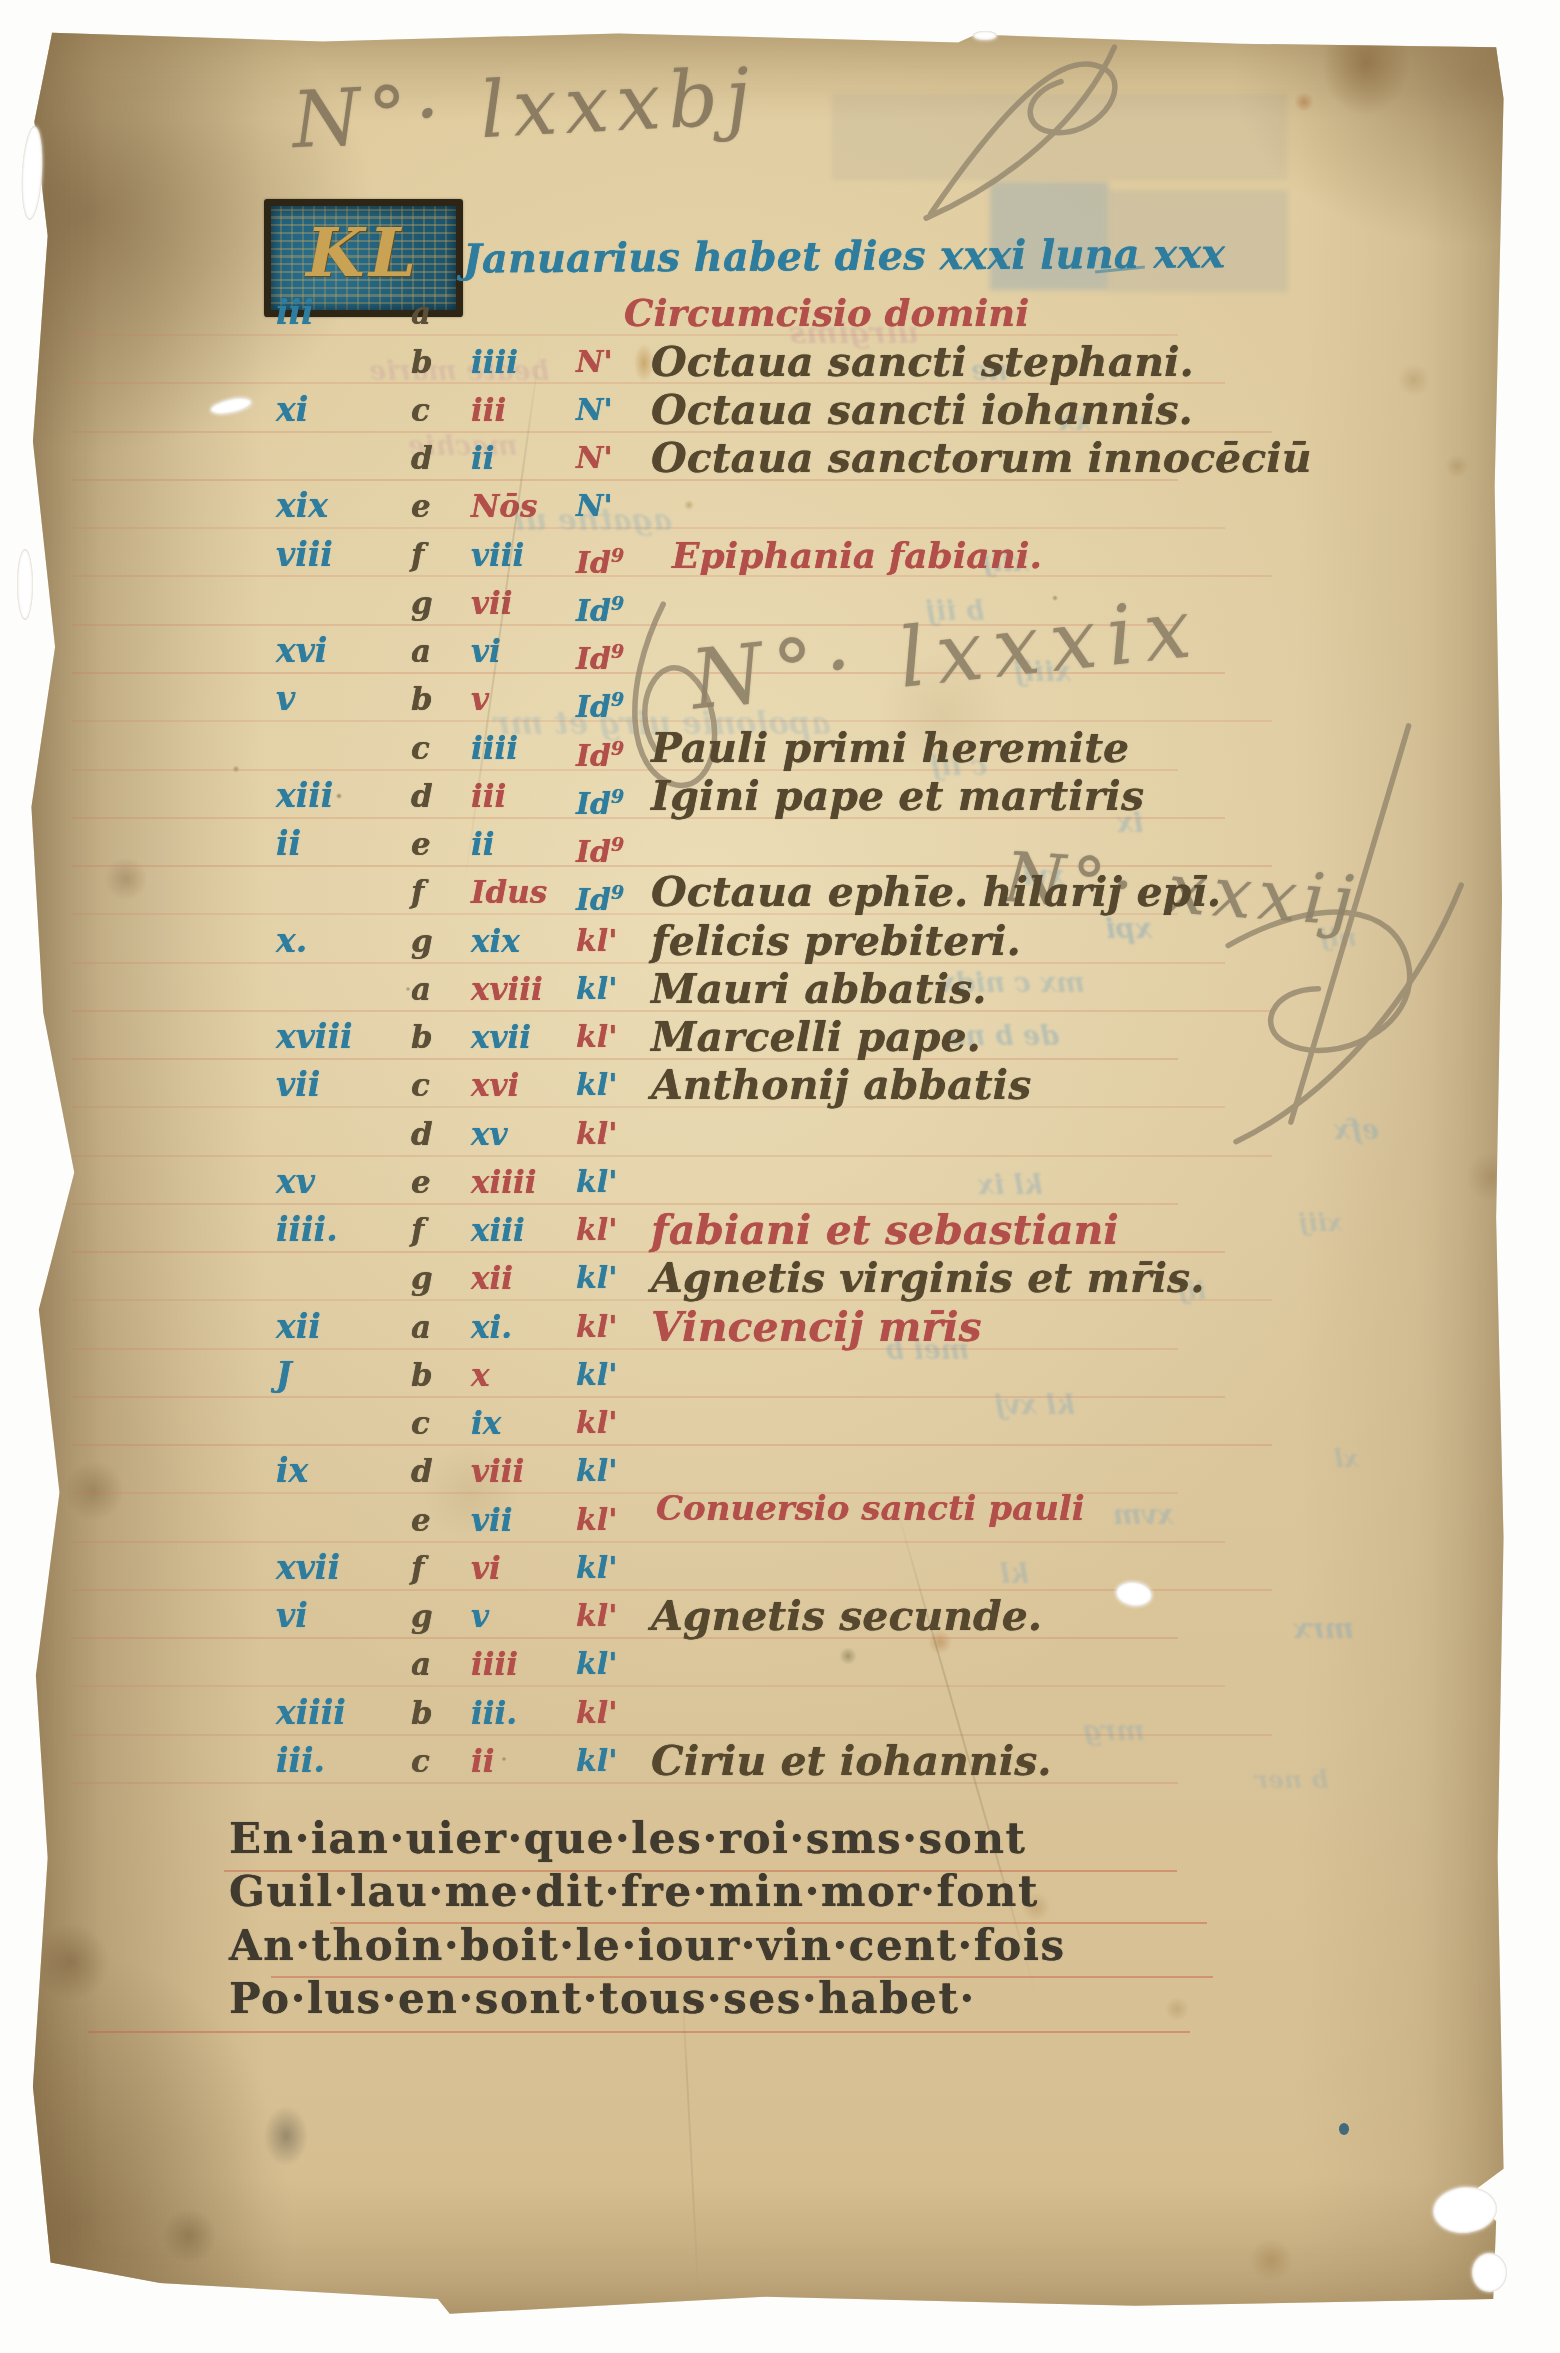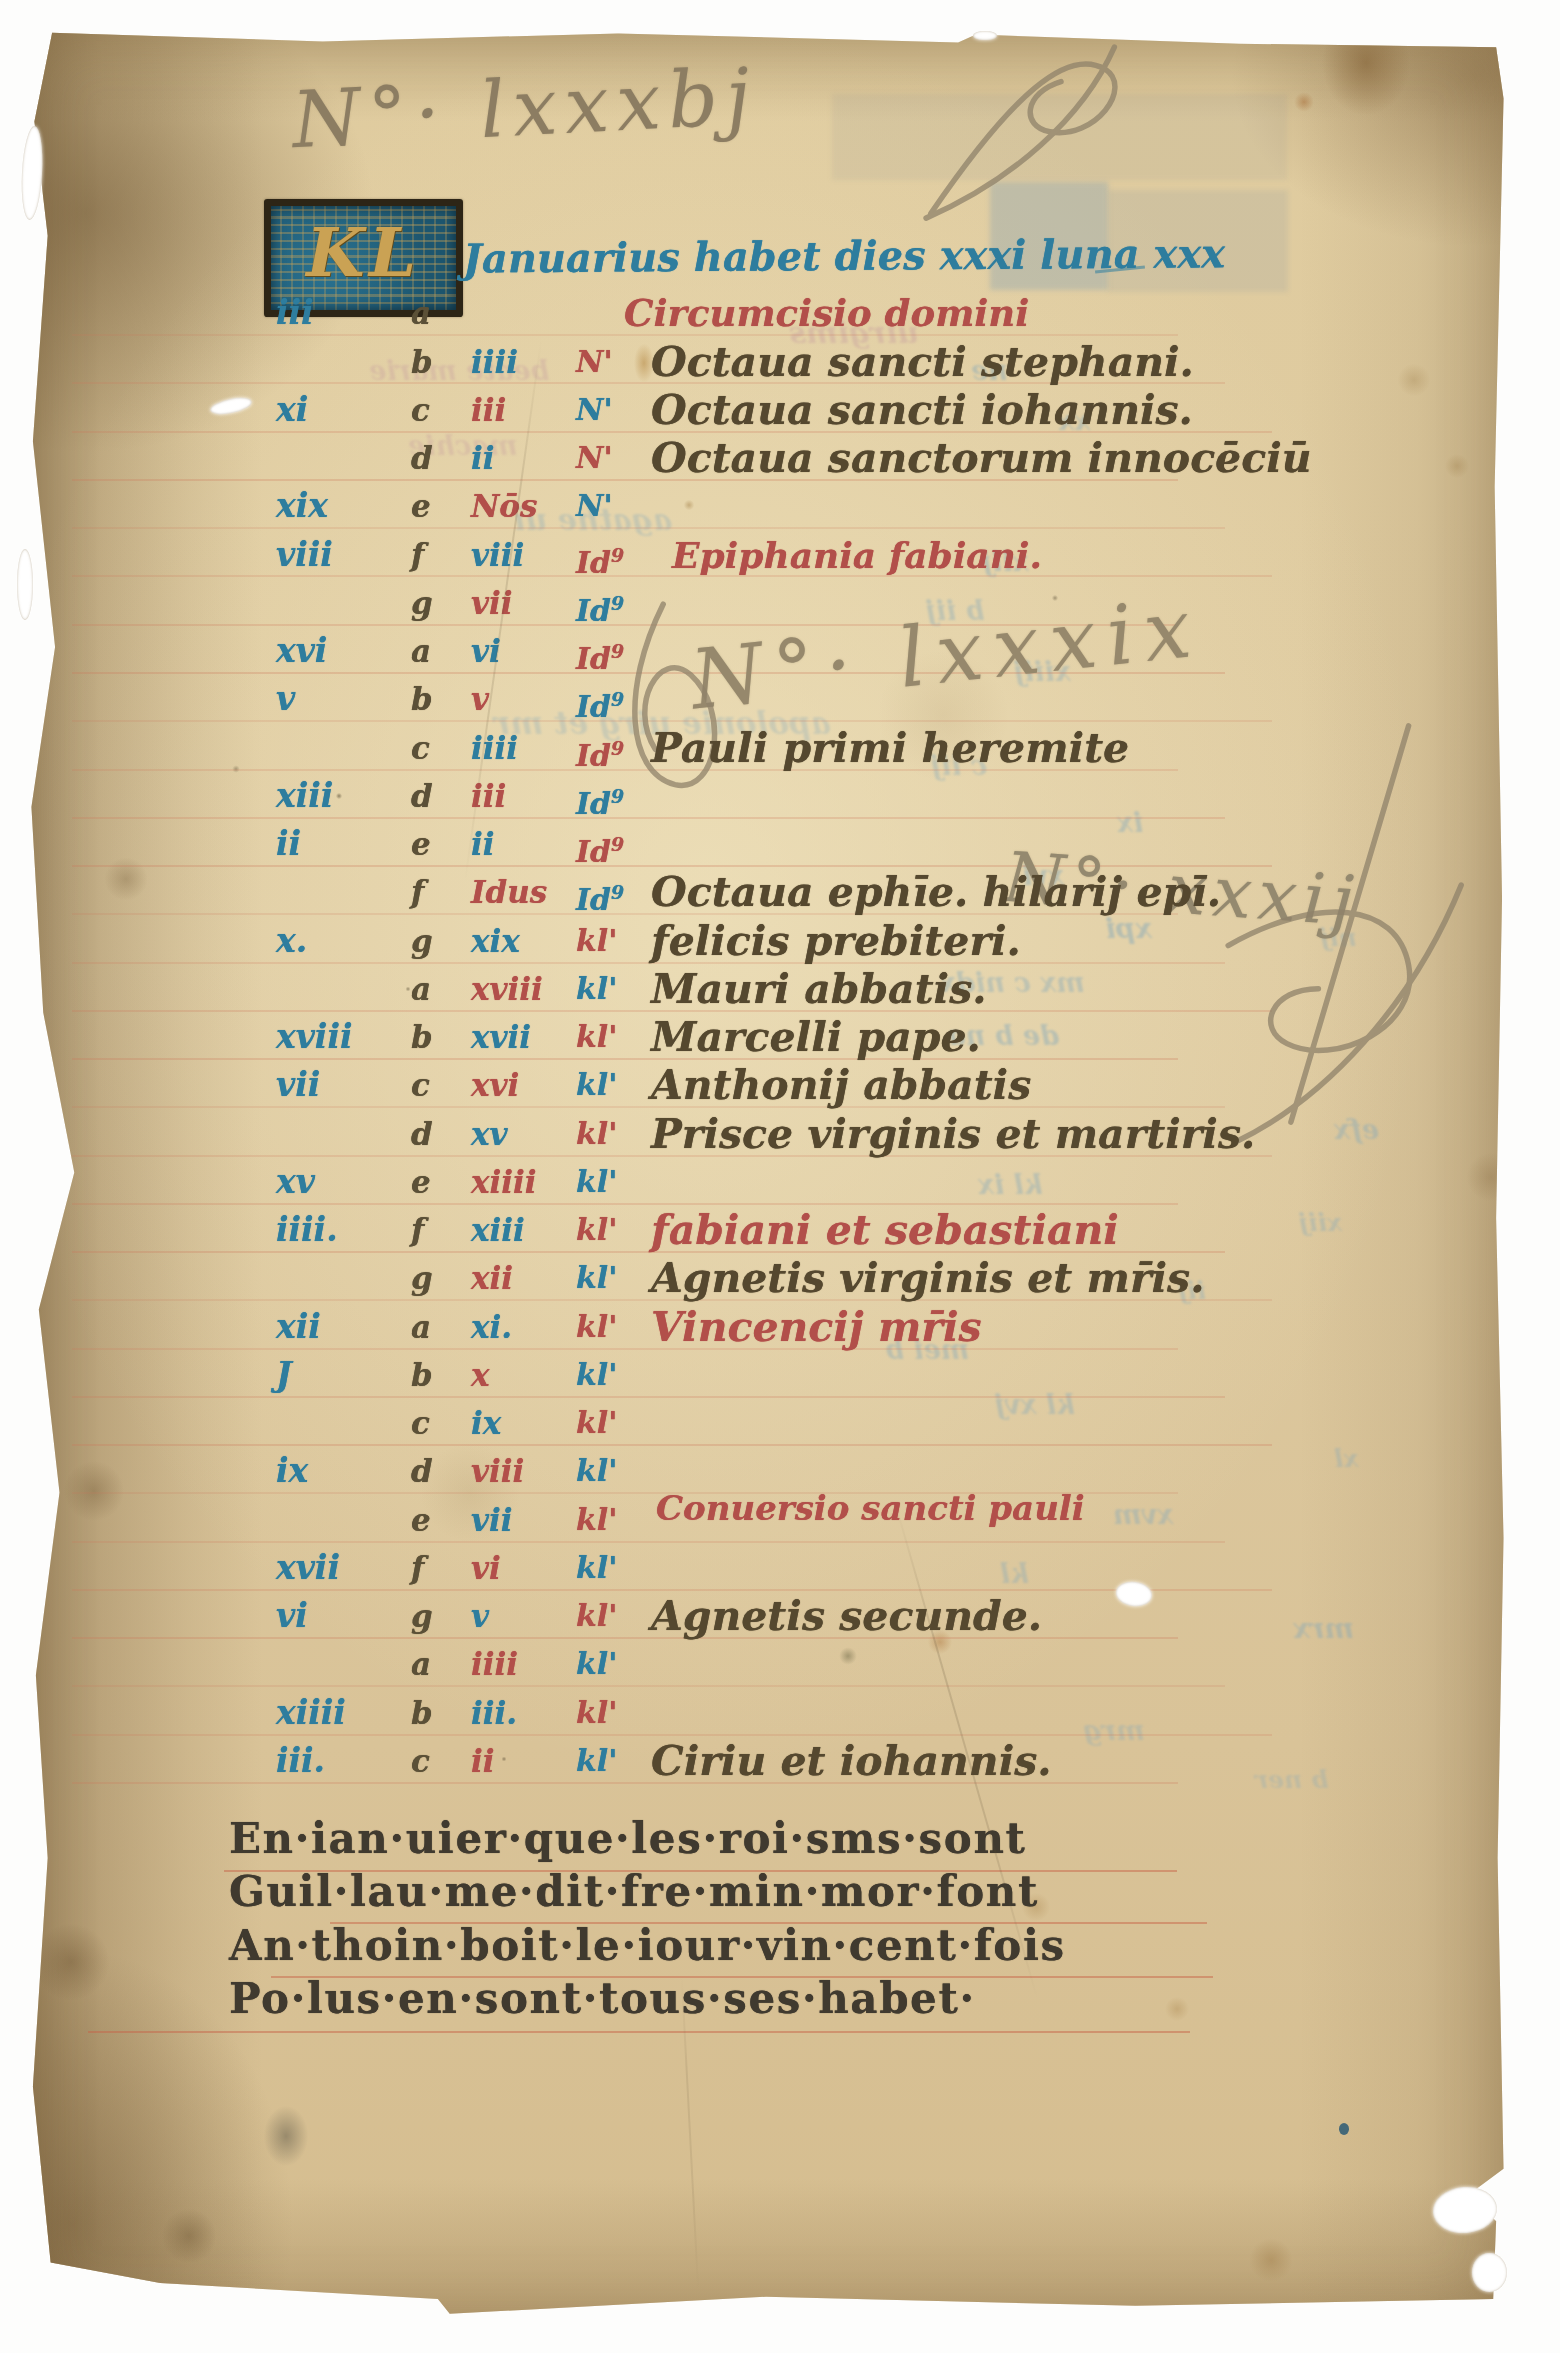--- a/index.html
+++ b/index.html
@@ -255,20 +255,21 @@
         <span class="cal-cell c-l ink-letter">c</span>
         <span class="cal-cell c-c ink-blue">iiii</span>
         <span class="cal-cell c-m ink-red">Id<sup>9</sup></span>
         <span class="cal-cell c-f ink-brown" style="">Pauli primi heremite</span>
       </div>
       <div class="cal-row" style="top: 773px;">
         <span class="cal-cell c-g ink-blue">xiii</span>
         <span class="cal-cell c-l ink-letter">d</span>
         <span class="cal-cell c-c ink-red">iii</span>
         <span class="cal-cell c-m ink-blue">Id<sup>9</sup></span>
+        <span class="cal-cell c-f ink-brown" style="">Igini pape et martiris</span>
       </div>
       <div class="cal-row" style="top: 821px;">
         <span class="cal-cell c-g ink-blue">ii</span>
         <span class="cal-cell c-l ink-letter">e</span>
         <span class="cal-cell c-c ink-blue">ii</span>
         <span class="cal-cell c-m ink-red">Id<sup>9</sup></span>
         <span class="cal-cell c-f ink-" style=""></span>
       </div>
       <div class="cal-row" style="top: 869px;">
         <span class="cal-cell c-g ink-blue"></span>
@@ -303,21 +304,20 @@
         <span class="cal-cell c-l ink-letter">c</span>
         <span class="cal-cell c-c ink-red">xvi</span>
         <span class="cal-cell c-m ink-blue">kl'</span>
         <span class="cal-cell c-f ink-brown" style="">Anthonij abbatis</span>
       </div>
       <div class="cal-row" style="top: 1111px;">
         <span class="cal-cell c-g ink-blue"></span>
         <span class="cal-cell c-l ink-letter">d</span>
         <span class="cal-cell c-c ink-blue">xv</span>
         <span class="cal-cell c-m ink-red">kl'</span>
-        <span class="cal-cell c-f ink-brown" style="">Prisce virginis et martiris.</span>
       </div>
       <div class="cal-row" style="top: 1159px;">
         <span class="cal-cell c-g ink-blue">xv</span>
         <span class="cal-cell c-l ink-letter">e</span>
         <span class="cal-cell c-c ink-red">xiiii</span>
         <span class="cal-cell c-m ink-blue">kl'</span>
         <span class="cal-cell c-f ink-" style=""></span>
       </div>
       <div class="cal-row" style="top: 1207px;">
         <span class="cal-cell c-g ink-blue">iiii.</span>

